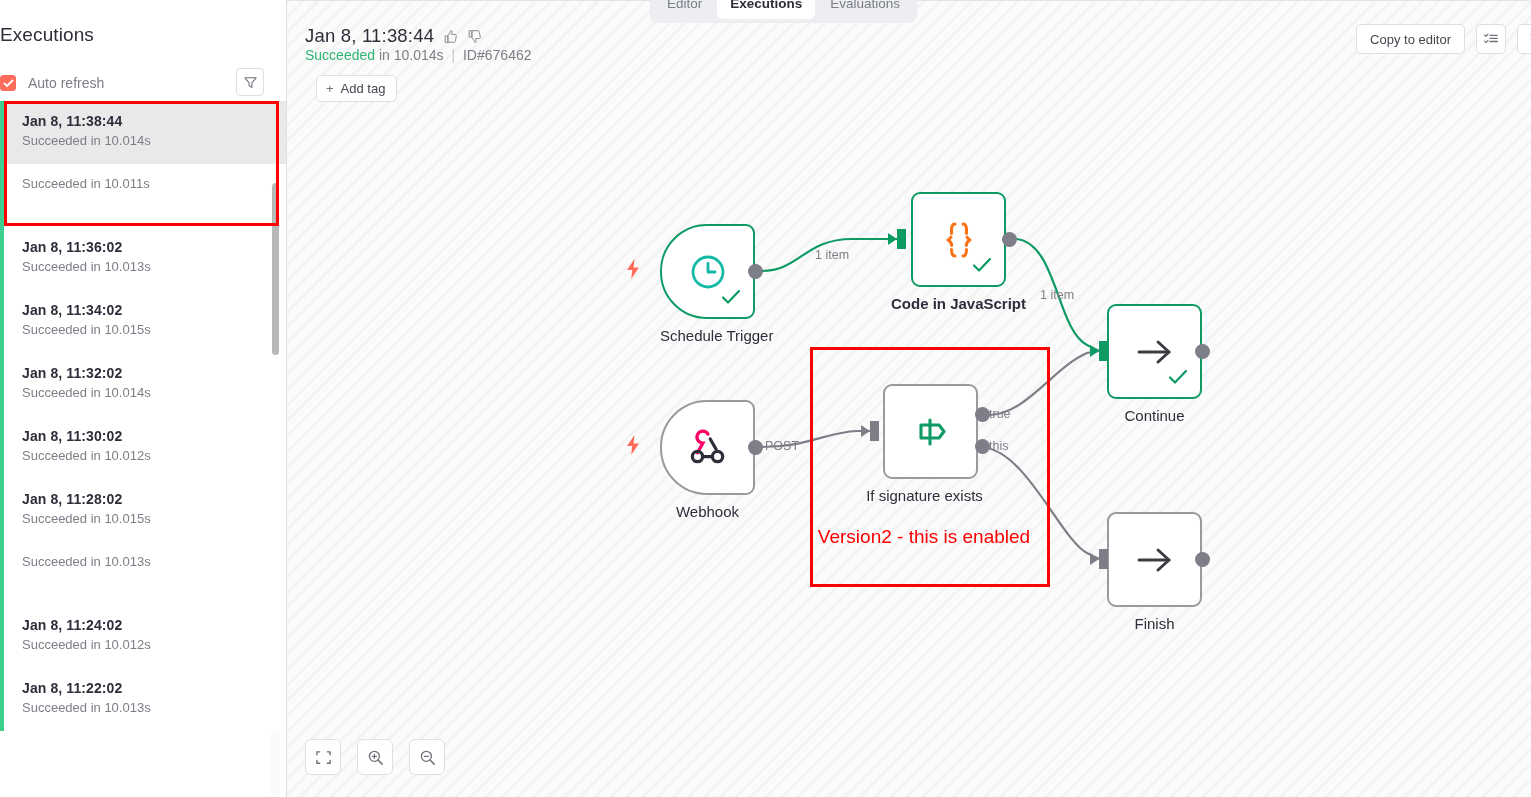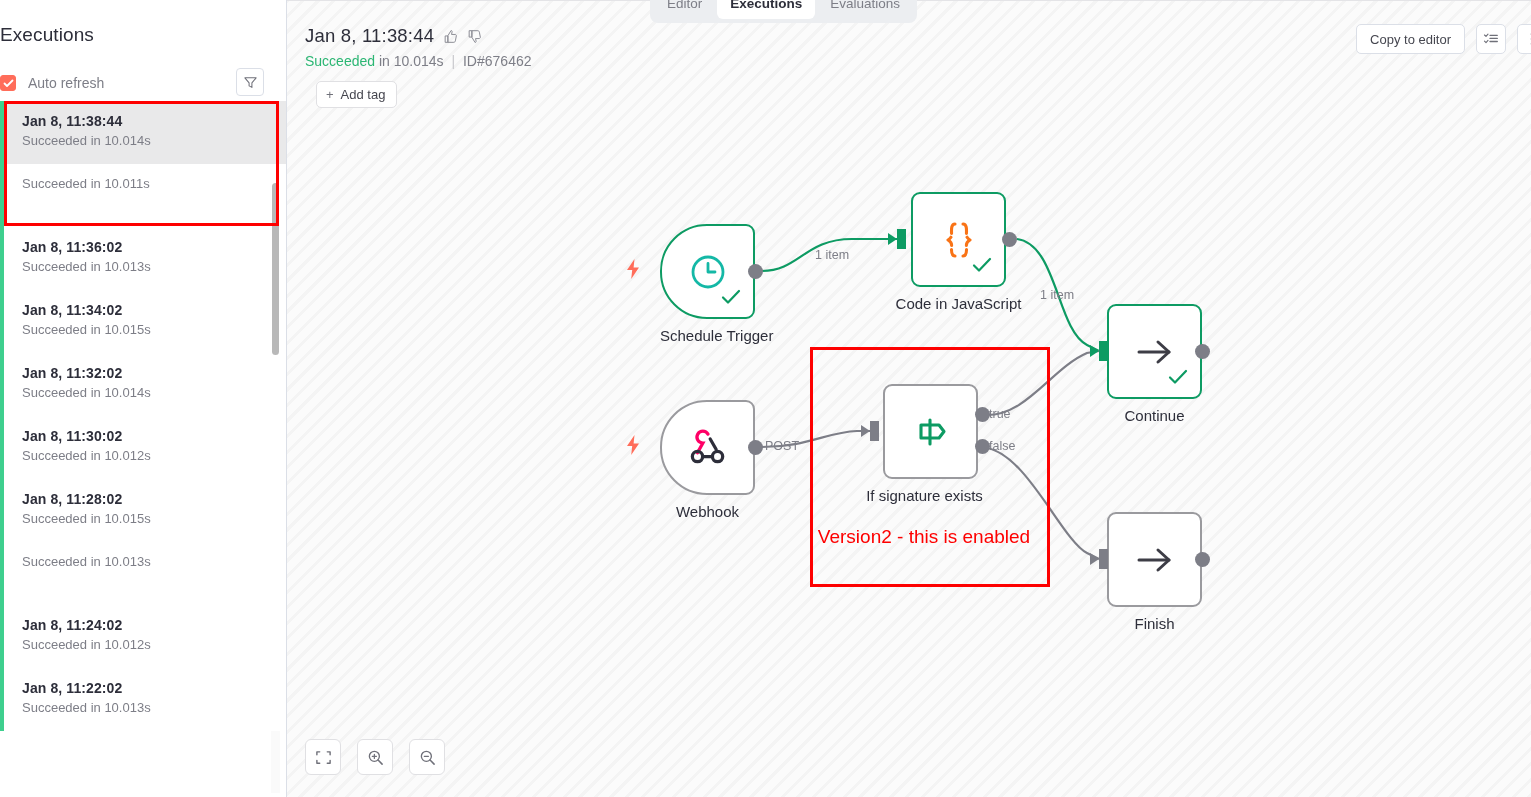--- a/index.html
+++ b/index.html
@@ -114,21 +114,21 @@
     font-size: 13.5px; color: #7d7e87; cursor: pointer;
     line-height: 20px;
   }
   .tab.active { background: #fff; color: #2d2e3a; font-weight: bold; }
 
   
   #exec-header { position: absolute; left: 18px; top: 25px; z-index: 20; }
   #exec-head-row { display: flex; align-items: center; gap: 9px; }
   #exec-head-title { font-size: 18.5px; color: #2d2e3a; letter-spacing: .2px; }
   .vote-icon { cursor: pointer; display: flex; align-items:center; }
-  #exec-sub { margin-top: 6px; font-size: 14px; color: #7d7e87; }
+  #exec-sub { font-size: 14px; color: #7d7e87; }
   #exec-sub .ok { color: #2bb673; }
   #exec-sub .sep { color: #c8c8cc; margin: 0 4px; }
   #add-tag {
     margin-top: 12px; margin-left: 11px;
     display: inline-flex; align-items: center; gap: 7px;
     border: 1px solid #e0e0e3; border-radius: 5px;
     background: #fff; padding: 5px 11px 5px 9px;
     font-size: 13px; color: #45464f; cursor: pointer;
   }
   #add-tag .plus { font-size: 13px; color: #6f7079; }
@@ -382,21 +382,21 @@
                    C33 21 29.4 23 29.4 26 C29.4 29.5 30.5 37 26 37" fill="none" stroke="#f97316" stroke-width="3.1" stroke-linecap="round" stroke-linejoin="round" stroke-dasharray="11 4"></path>
         </svg>
       </span>
       <span class="check">
         <svg width="20" height="16" viewBox="0 0 20 16">
           <path d="M2 8.5 L7 13.5 L18 2" fill="none" stroke="#0d9b63" stroke-width="2.2" stroke-linecap="round" stroke-linejoin="round"></path>
         </svg>
       </span>
     </div>
     <div class="port" style="left:715px; top:232px;"></div>
-    <div class="node-label" style="left:600px; top:295px; width:143px;">Code in JavaScript</div>
+    <div class="node-label" style="left:600px; top:295px; width:143px;font-weight:bold;">Code in JavaScript</div>
     <div class="conn-label" style="left:528px; top:248px;">1 item</div>
     <div class="conn-label" style="left:753px; top:288px;">1 item</div>
 
     <div class="bolt" style="left:337px; top:434px;">
       <svg width="18" height="22" viewBox="0 0 18 22">
         <path d="M10.5 1 L3 12 H8.2 L7.2 21 L15 9.5 H9.6 Z" fill="#ff6d5a"></path>
       </svg>
     </div>
     <div class="node trigger" style="left:373px; top:400px;">
       <span class="ico">
@@ -421,21 +421,21 @@
       <span class="ico">
         <svg width="44" height="42" viewBox="0 0 44 42">
           <path d="M21 9 V33" stroke="#0d9b63" stroke-width="3.1" stroke-linecap="round"></path>
           <path d="M12 14 H30 L35 20.5 L30 27 H12 Z" fill="none" stroke="#0d9b63" stroke-width="3.1" stroke-linejoin="round"></path>
         </svg>
       </span>
     </div>
     <div class="port" style="left:688px; top:407px;"></div>
     <div class="port" style="left:688px; top:439px;"></div>
     <div class="conn-label" style="left:702px; top:407px;">true</div>
-    <div class="conn-label" style="left:702px; top:439px;">false</div>
+    <div class="conn-label" style="left:702px; top:439px;">this</div>
     <div class="node-label" style="left:569px; top:487px; width:137px;">If signature exists</div>
 
     <div class="inport green" style="left:812px; top:341px;"></div>
     <div class="node ok" style="left:820px; top:304px;">
       <span class="ico">
         <svg width="46" height="34" viewBox="0 0 46 34">
           <path d="M7 17 H37" stroke="#3d3d46" stroke-width="3" stroke-linecap="round"></path>
           <path d="M26 7 L37 17 L26 27" fill="none" stroke="#3d3d46" stroke-width="3" stroke-linecap="round" stroke-linejoin="round"></path>
         </svg>
       </span>

